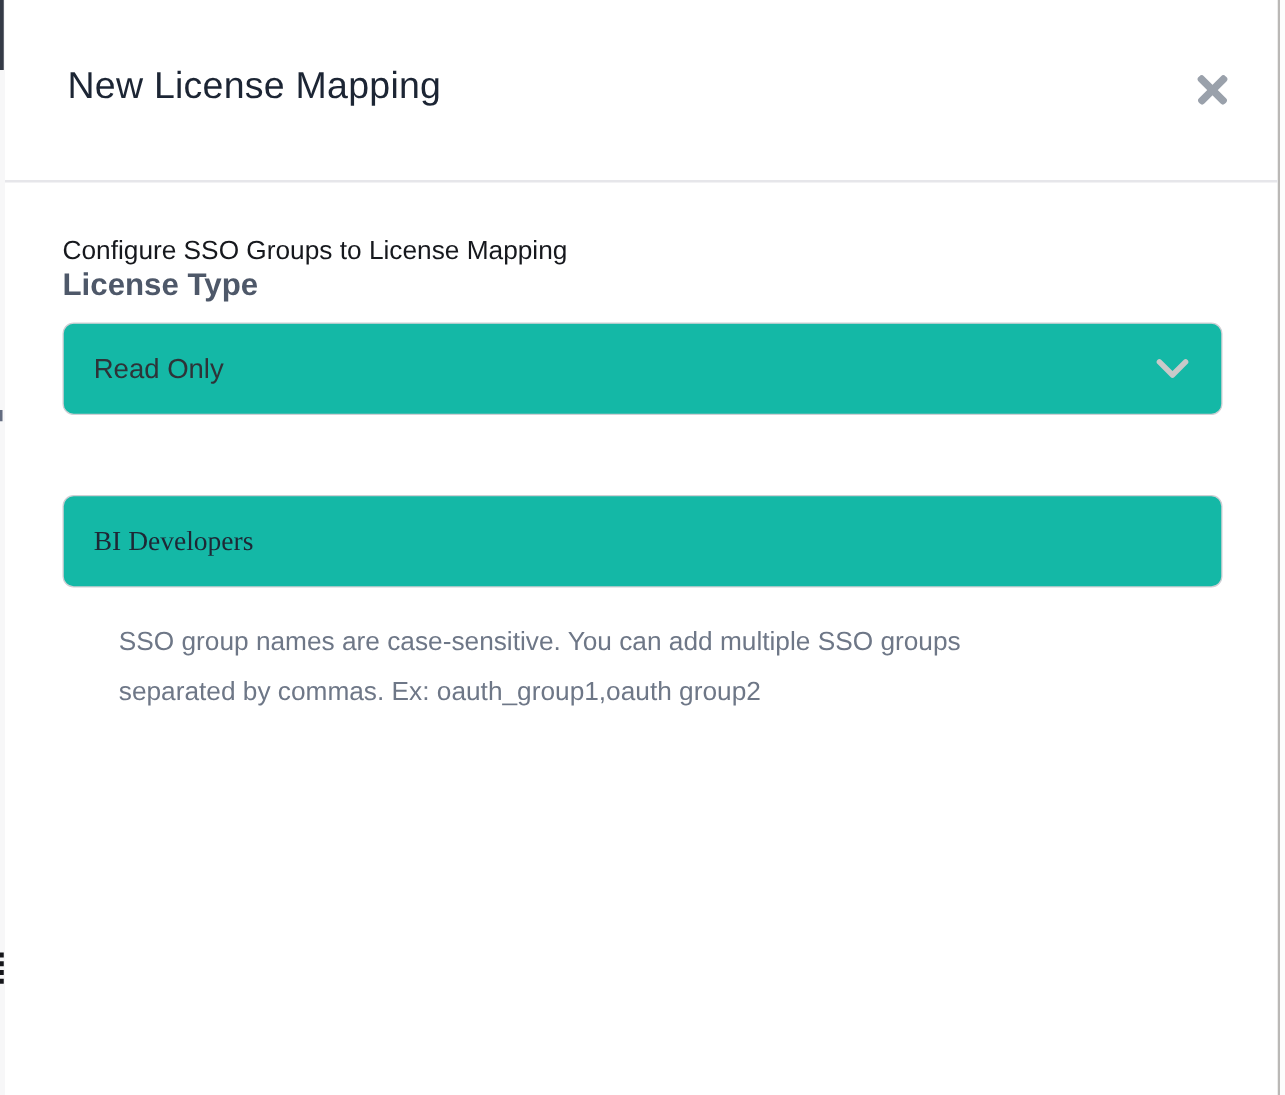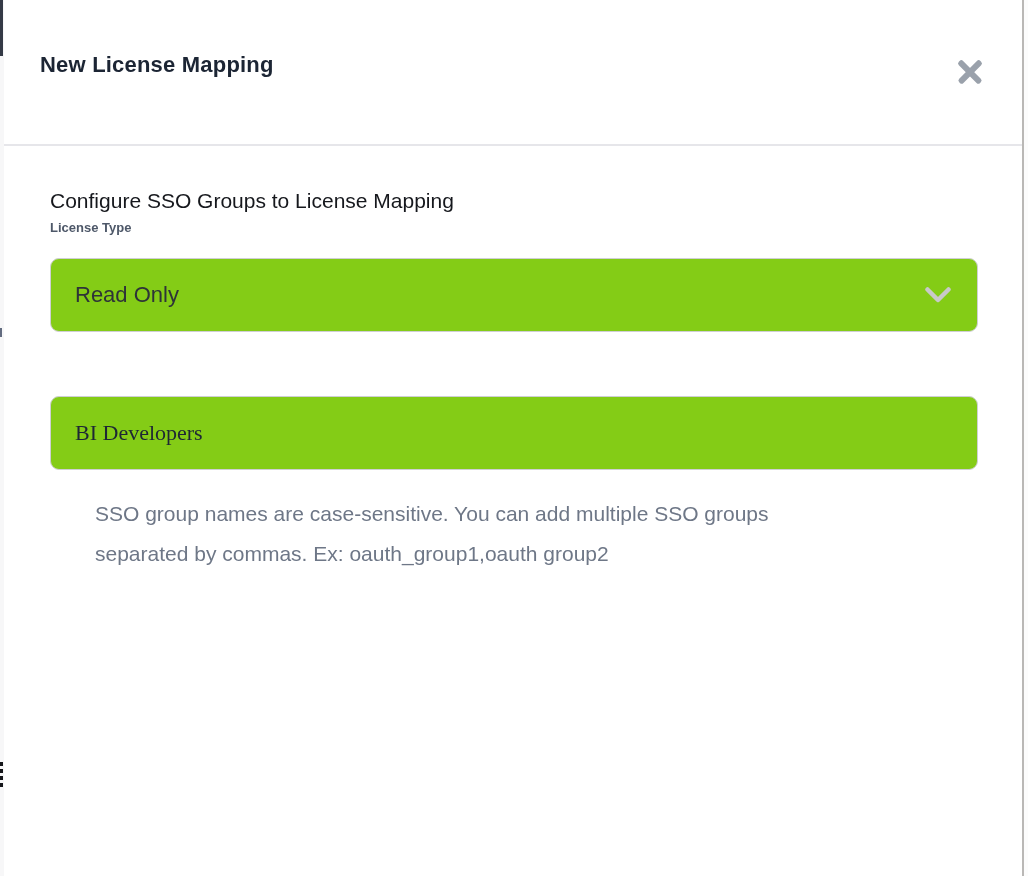--- a/index.html
+++ b/index.html
@@ -33,48 +33,48 @@
   
   .modal{
     position:absolute;left:4px;top:0;width:1018px;height:876px;
     background:#ffffff;
   }
   .modal-header{
     position:relative;height:146px;
     border-bottom:2px solid var(--divider);
   }
   .modal-title{
-    position:absolute;left:36px;top:52px;
-    font-size:22px;font-weight:700;color:var(--title-text);
+    position:absolute;left:50px;top:52px;
+    font-size:30px;font-weight:400;color:var(--title-text);
     letter-spacing:.2px;
   }
   .close-button{
     position:absolute;top:55px;right:36px;width:32px;height:32px;
     cursor:pointer;background:none;border:none;
   }
   .close-icon{position:absolute;left:3px;top:3px;width:26px;height:26px;}
   .close-icon::before,.close-icon::after{
     content:"";position:absolute;left:-2px;top:10.5px;width:30px;height:5.5px;
     background:var(--close-icon);border-radius:2.5px;
   }
   .close-icon::before{transform:rotate(45deg);}
   .close-icon::after{transform:rotate(-45deg);}
 
   .modal-body{padding:40px 44px 0 46px;}
 
   .form-heading{
     font-size:21px;line-height:30px;color:var(--body-text);
   }
   .field-label{
-    font-size:13px;line-height:24px;font-weight:700;color:var(--label-text);
+    font-size:25px;line-height:24px;font-weight:700;color:var(--label-text);
   }
   .field-box{
     width:928px;height:74px;
     border:1.5px solid var(--field-border);border-radius:9px;
-    background:#84cc16;
+    background:#14b8a6;
     display:flex;align-items:center;
     padding:0 24px;
     position:relative;
     font-size:22px;
   }
   .select-box{margin-top:18px;cursor:pointer;color:var(--field-text);}
   .chevron-down{position:absolute;right:26px;top:28px;width:26px;height:17px;}
   .group-2{margin-top:64px;}
   .input-box{margin-top:20px;}
   .text-input{

